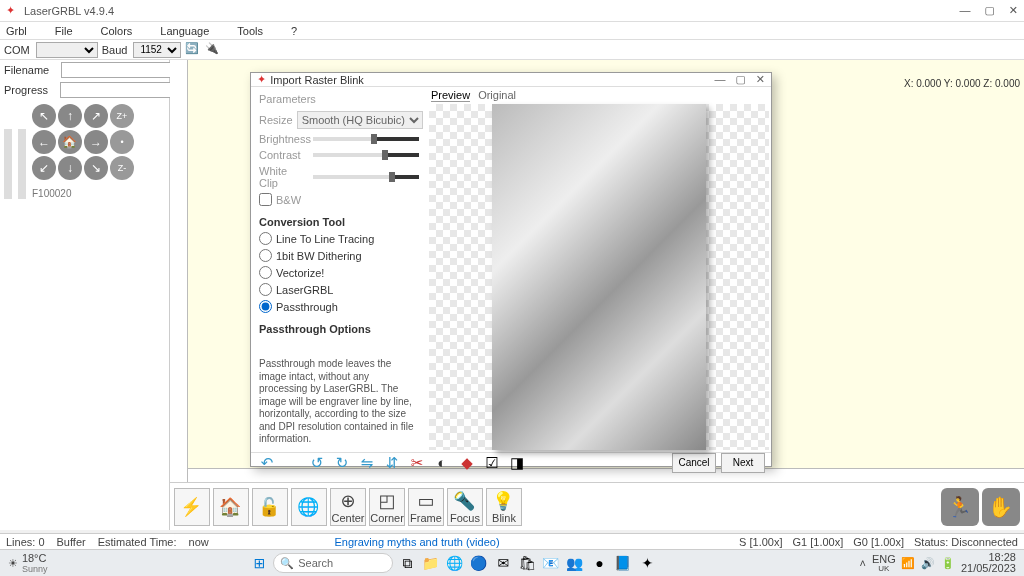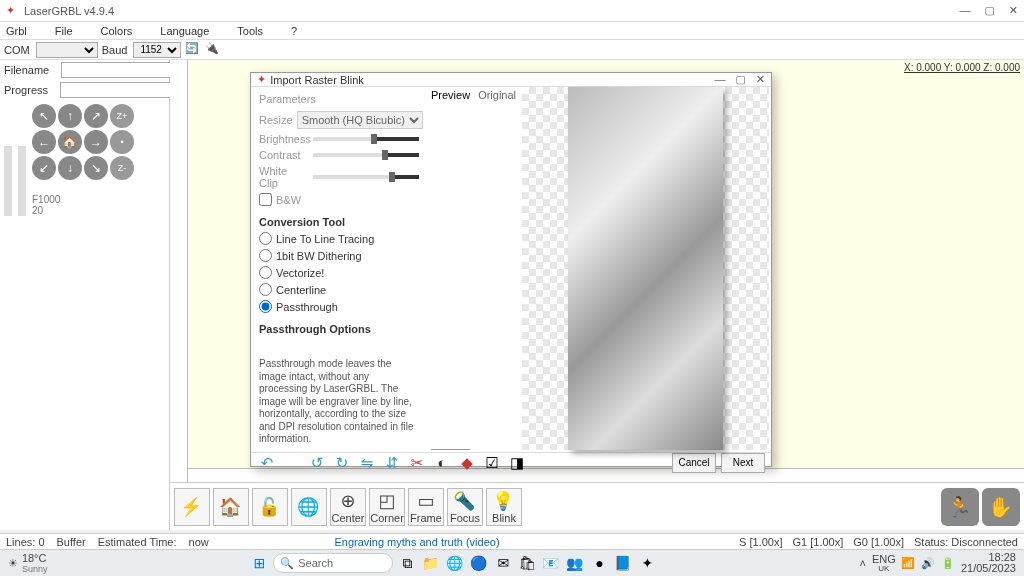--- a/index.html
+++ b/index.html
@@ -39,21 +39,21 @@
 .jog-pad { display: grid; grid-template-columns: repeat(4, 24px); grid-auto-rows: 24px; gap: 2px; }
 .jog-pad .jb { width: 24px; height: 24px; border-radius: 50%; background: #888; color: #fff; display: flex; align-items: center; justify-content: center; font-size: 12px; }
 .jog-pad .jb.sm { background: #999; font-size: 9px; }
 .flabel { color: #777; font-size: 10px; }
 
 
 .canvas-wrap { flex: 1; position: relative; background: #fffee6; }
 .ruler-v { position: absolute; left: 0; top: 0; width: 18px; height: 100%; background: #fff; border-right: 1px solid #bbb; }
 .ruler-h { position: absolute; left: 18px; bottom: 48px; right: 0; height: 14px; background: #fff; border-top: 1px solid #bbb; }
 .canvas { position: absolute; left: 18px; top: 0; right: 0; bottom: 62px; background: #fffee6; }
-.coord-label { position: absolute; top: 2px; right: 4px; color: #333; font-size: 10px; text-decoration: underline; }
+.coord-label { position: absolute; top: 18px; right: 4px; color: #333; font-size: 10px; }
 
 
 .bottom-tools { position: absolute; bottom: 0; left: 0; right: 0; height: 48px; display: flex; align-items: center; padding: 0 4px; gap: 3px; background: #fff; border-top: 1px solid #ccc; }
 .bottom-tools .bt { width: 36px; height: 38px; border: 1px solid #bbb; background: #f6f6f6; display: flex; flex-direction: column; align-items: center; justify-content: center; font-size: 8px; color: #444; }
 .bottom-tools .bt .icon { font-size: 18px; }
 .bt-right { margin-left: auto; display: flex; gap: 3px; }
 .bt-big { width: 38px; height: 38px; border-radius: 6px; background: #888; color: #fff; display: flex; align-items: center; justify-content: center; font-size: 20px; }
 
 
 .status { position: absolute; bottom: 27px; left: 0; right: 0; height: 16px; background: #fff; border-top: 1px solid #ccc; display: flex; align-items: center; padding: 0 6px; gap: 12px; color: #444; font-size: 10px; }
@@ -80,21 +80,21 @@
 .dialog .param-row { display: flex; align-items: center; gap: 4px; }
 .dialog .param-row label { width: 50px; color: #999; }
 .dialog .param-row select { flex: 1; border: 1px solid #ccc; height: 18px; color: #666; }
 .dialog .slider { flex: 1; height: 4px; background: #ddd; position: relative; }
 .dialog .slider .thumb { position: absolute; top: -3px; width: 6px; height: 10px; background: #666; }
 .dialog .slider .dark { position: absolute; top: 0; height: 4px; background: #333; }
 .dialog .radio-row { display: flex; align-items: center; gap: 4px; color: #333; }
 .dialog .radio-row input { accent-color: #06c; }
 .dialog .section-heading { font-weight: bold; margin-top: 6px; color: #333; }
 .dialog .desc { color: #555; font-size: 10px; line-height: 1.25; margin-top: 19px; }
-.dialog .dlg-right { flex: 1; display: flex; flex-direction: row; }
+.dialog .dlg-right { flex: 1; display: flex; flex-direction: column; }
 .dialog .tabs { display: flex; gap: 8px; padding: 2px 4px; }
 .dialog .tabs span { color: #666; }
 .dialog .tabs .active { color: #000; border-bottom: 1px solid #999; }
 .dialog .preview { flex: 1; margin: 0 2px 2px 2px; background: repeating-conic-gradient(#e7e7e7 0 25%, #fff 0 50%) 0 0/14px 14px; position: relative; display:flex; align-items:center; justify-content:center; }
 .dialog .preview .img { width: 63%; height: 100%; background: linear-gradient(135deg, #bbb, #eee 30%, #999 55%, #ddd 75%, #888); box-shadow: 4px 4px 6px rgba(0,0,0,0.3); }
 .dialog .dlg-foot { height: 30px; border-top: 1px solid #ddd; display: flex; align-items: center; padding: 0 6px; gap: 5px; }
 .dialog .dlg-foot .ti { width: 20px; height: 20px; display: flex; align-items: center; justify-content: center; font-size: 15px; }
 .dialog .dlg-foot .spacer { flex: 1; }
 .dialog .dlg-foot button { width: 44px; height: 20px; border: 1px solid #aaa; background: #f3f3f3; font-size: 10px; }
 </style>
@@ -153,21 +153,21 @@
           <div class="jb sm">Z+</div>
           <div class="jb">←</div>
           <div class="jb">🏠</div>
           <div class="jb">→</div>
           <div class="jb sm">•</div>
           <div class="jb">↙</div>
           <div class="jb">↓</div>
           <div class="jb">↘</div>
           <div class="jb sm">Z-</div>
         </div>
-        <div style="display:flex;margin-top:14px;flex-direction:column;">
+        <div style="display:flex;margin-top:8px;">
           <span class="flabel">F1000</span>
           <span class="flabel">20</span>
         </div>
       </div>
     </div>
   </div>
 
   <div class="canvas-wrap">
     <div class="ruler-v"></div>
     <div class="canvas">
@@ -322,21 +322,21 @@
       <label class="radio-row">
           <input type="radio" name="cv" style="">
           <span>1bit BW Dithering</span>
         </label>
       <label class="radio-row">
           <input type="radio" name="cv" style="">
           <span>Vectorize!</span>
         </label>
       <label class="radio-row">
           <input type="radio" name="cv" style="">
-          <span>Centerline</span>
+          <span>LaserGRBL</span>
         </label>
       <label class="radio-row">
           <input type="radio" name="cv" checked="" style="">
           <span>Passthrough</span>
         </label>
 
       <div class="section-heading">Passthrough Options</div>
       <div class="desc">Passthrough mode leaves the image intact, without any processing by LaserGRBL. The image will be engraver line by line, horizontally, according to the size and DPI resolution contained in file information.</div>
     </div>
     <div class="dlg-right">

